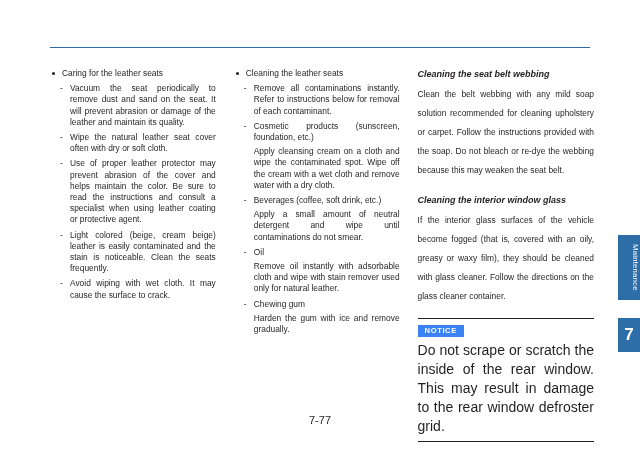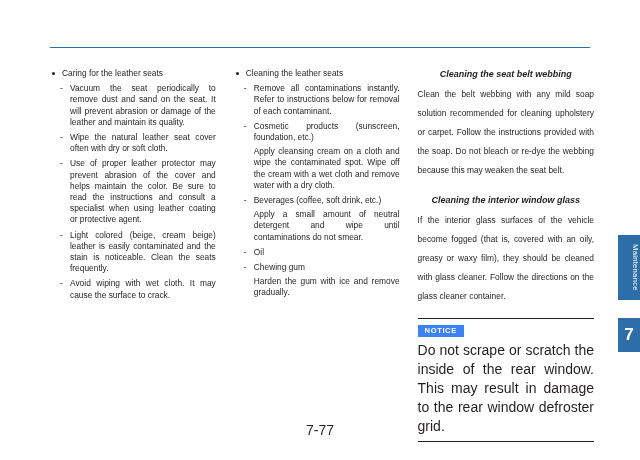--- a/index.html
+++ b/index.html
@@ -80,21 +80,20 @@
     line-height: 11.2px;
     margin-top: 3px;
     text-align: justify;
   }
   .sec-head {
     font-size: 9px;
     font-weight: bold;
     font-style: italic;
     line-height: 12px;
     margin-bottom: 5px;
-    text-align: center;
   }
   .sec-head.second {
     margin-top: 14px;
   }
   .body-para {
     font-size: 8.4px;
     line-height: 19px;
     text-align: justify;
     margin-bottom: 2px;
   }
@@ -150,23 +149,23 @@
     font-size: 17px;
     font-weight: bold;
     display: flex;
     align-items: center;
     justify-content: center;
   }
   .page-num {
     position: absolute;
     left: 0;
     right: 0;
-    bottom: 22px;
+    bottom: 34px;
     text-align: center;
-    font-size: 14px;
+    font-size: 11px;
     color: #231f20;
   }
 </style>
 </head>
 <body>
 
 <div class="page">
 
   <div class="top-rule"></div>
 
@@ -216,20 +215,21 @@
       <div class="plain-para">Apply cleansing cream on a cloth and wipe the contaminated spot. Wipe off the cream with a wet cloth and remove water with a dry cloth.</div>
       <div class="dash-item">
         <span class="dash">-</span>
         <span>Beverages (coffee, soft drink, etc.)</span>
       </div>
       <div class="plain-para">Apply a small amount of neutral detergent and wipe until contaminations do not smear.</div>
       <div class="dash-item">
         <span class="dash">-</span>
         <span>Oil</span>
       </div>
+      <div class="plain-para">Remove oil instantly with adsorbable cloth and wipe with stain remover used only for natural leather.</div>
       <div class="dash-item">
         <span class="dash">-</span>
         <span>Chewing gum</span>
       </div>
       <div class="plain-para">Harden the gum with ice and remove gradually.</div>
     </div>
 
     <div class="col c3">
       <div class="sec-head">Cleaning the seat belt webbing</div>
       <div class="body-para">Clean the belt webbing with any mild soap solution recommended for cleaning upholstery or carpet. Follow the instructions provided with the soap. Do not bleach or re-dye the webbing because this may weaken the seat belt.</div>

